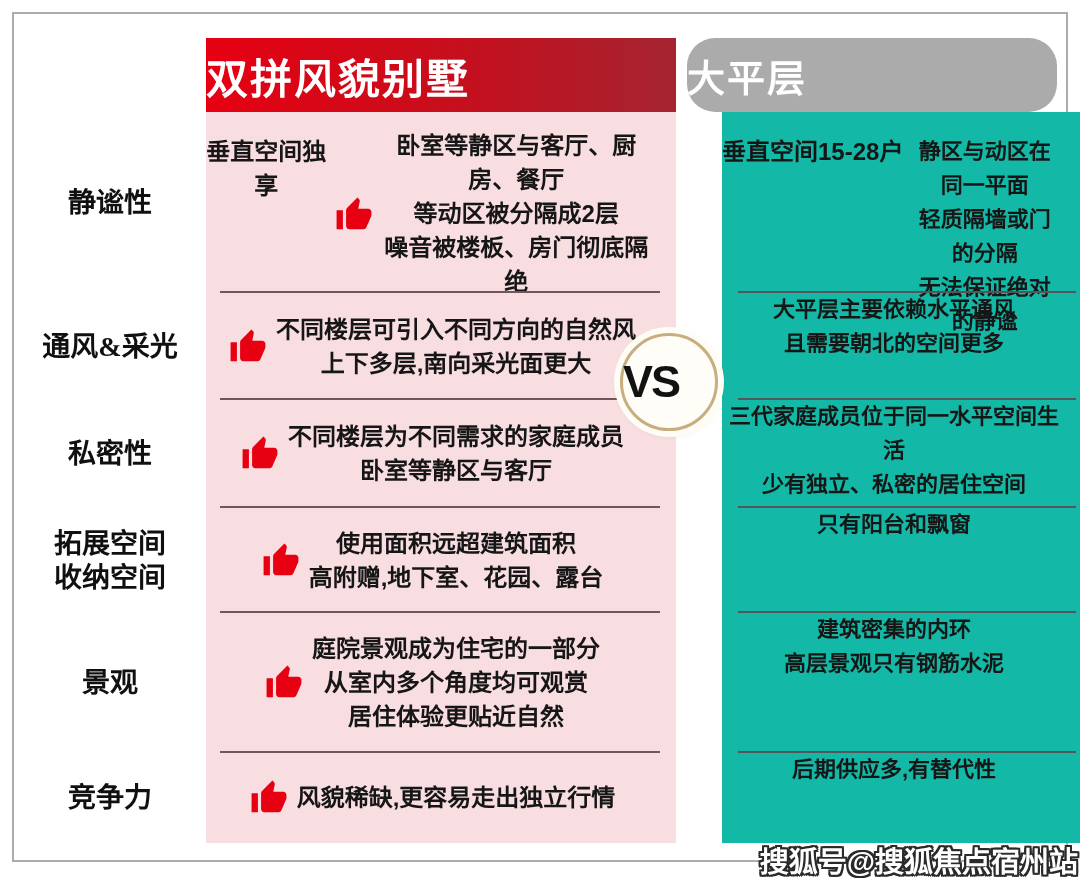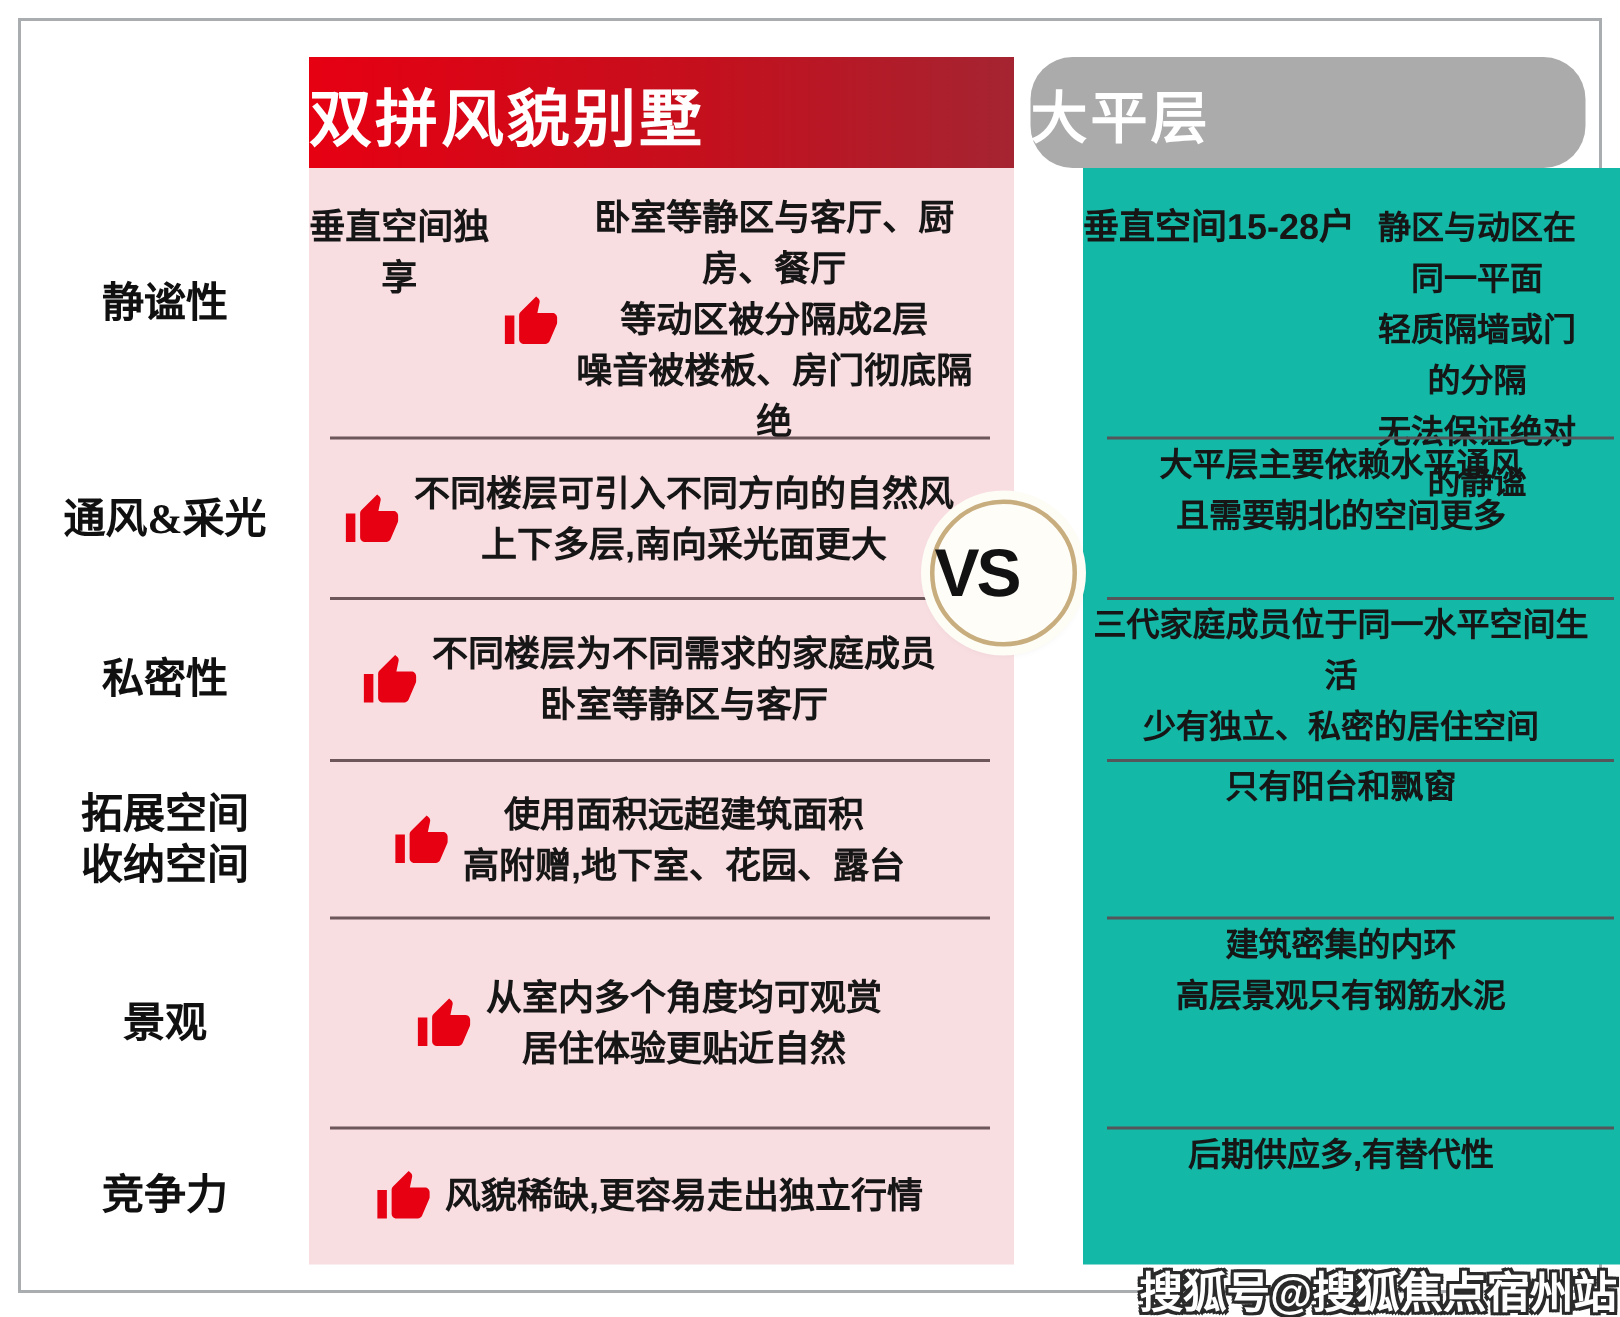--- a/index.html
+++ b/index.html
@@ -148,20 +148,21 @@
     </div>
 
     <div class="vrow r4">
       <div class="crow">
         <span class="thumb">
           <svg class="tu" viewBox="0 0 24 24">
               <path d="M1 21h4V9H1v12zM23 10c0-1.1-.9-2-2-2h-6.31l.95-4.57.03-.32c0-.41-.17-.79-.44-1.06L14.17 1 7.59 7.59C7.22 7.95 7 8.45 7 9v10c0 1.1.9 2 2 2h9c.83 0 1.54-.5 1.84-1.22l3.02-7.05c.09-.23.14-.47.14-.73v-2z"></path>
             </svg>
         </span>
         <div class="lines">
+          <div class="ln">庭院景观成为住宅的一部分</div>
           <div class="ln">从室内多个角度均可观赏</div>
           <div class="ln">居住体验更贴近自然</div>
         </div>
       </div>
     </div>
 
     <div class="vrow r5 last">
       <div class="crow">
         <span class="thumb">
           <svg class="tu" viewBox="0 0 24 24">

